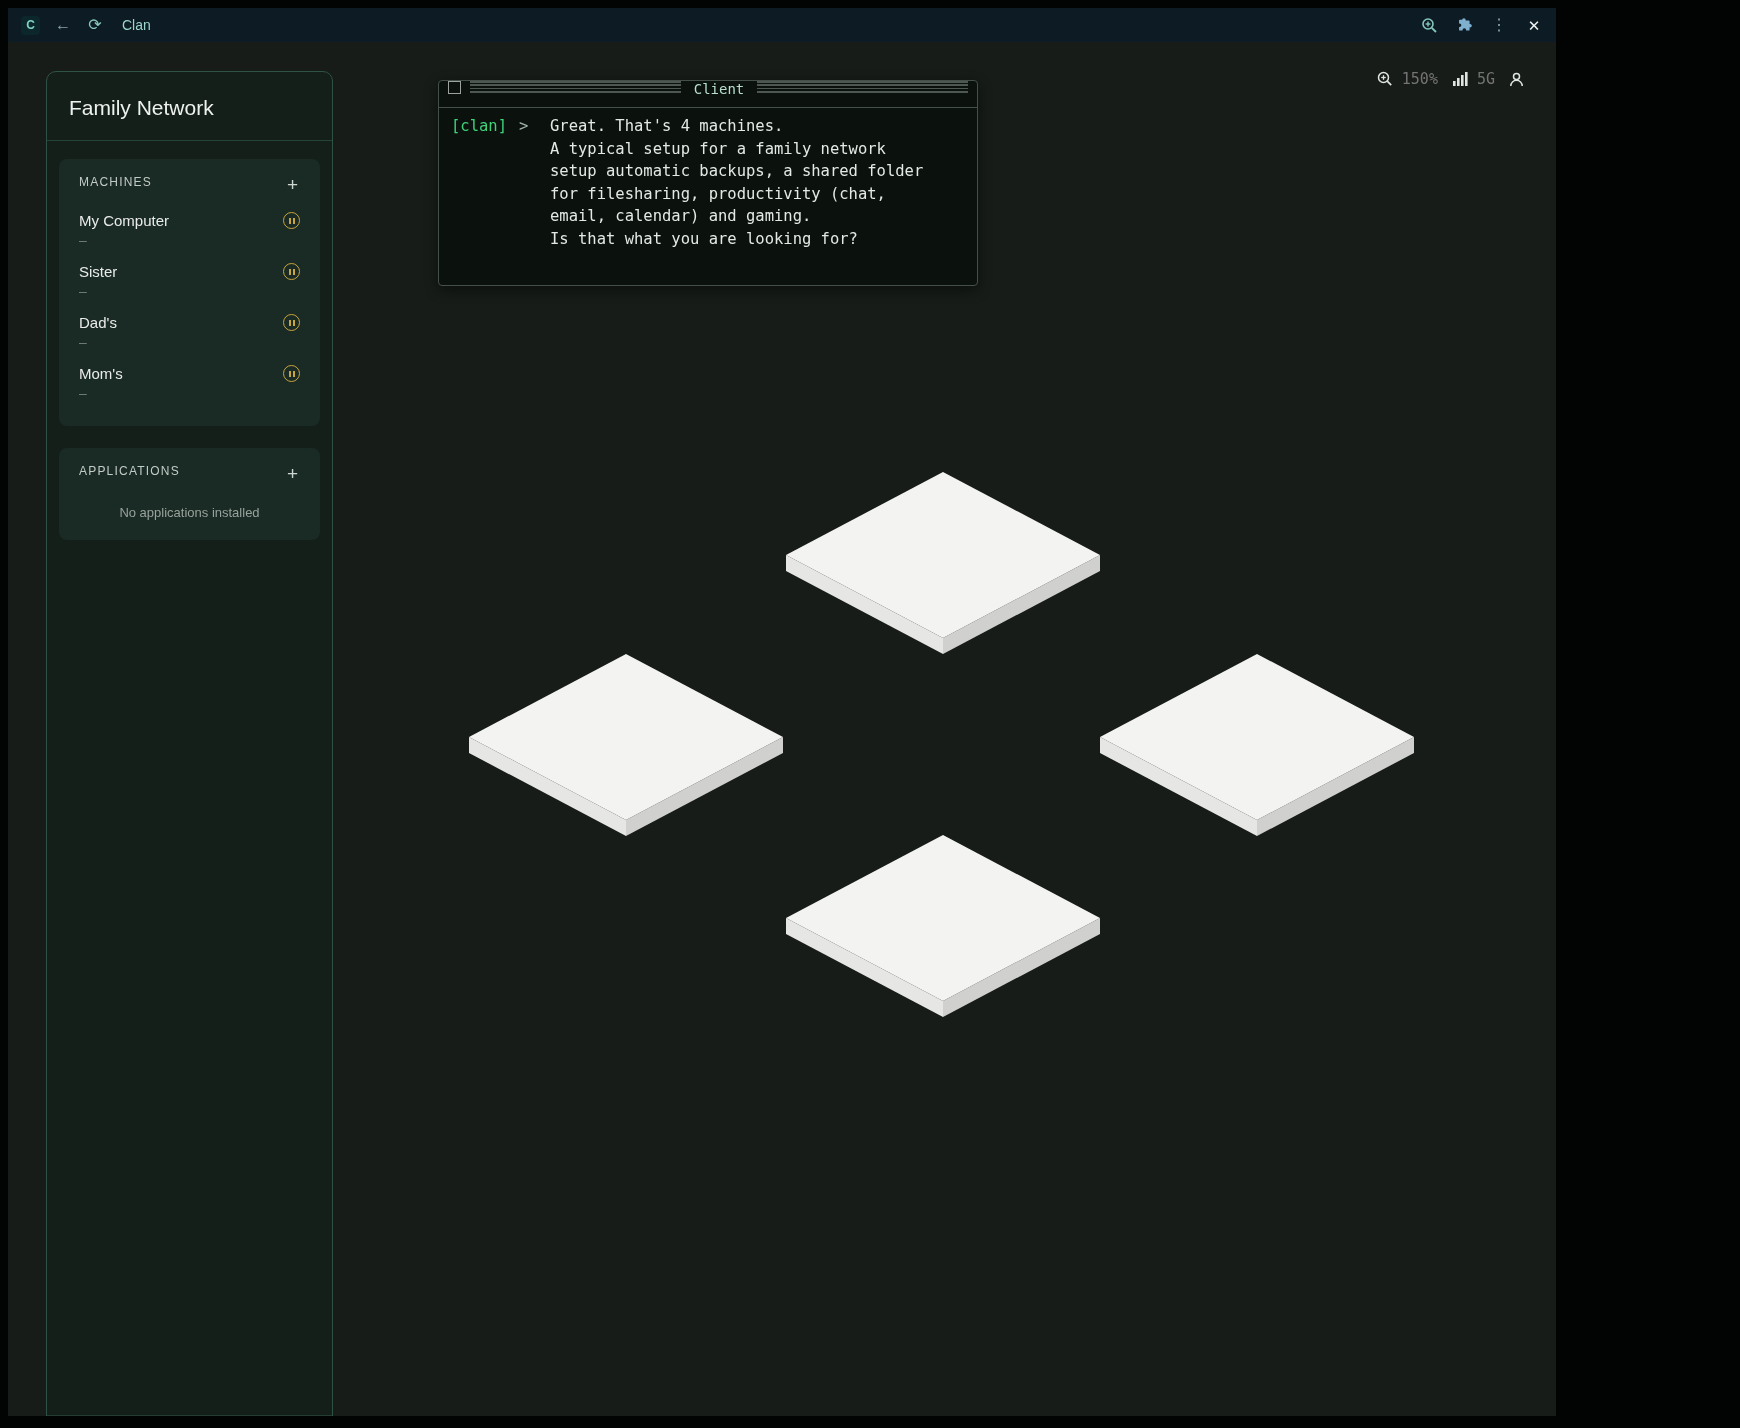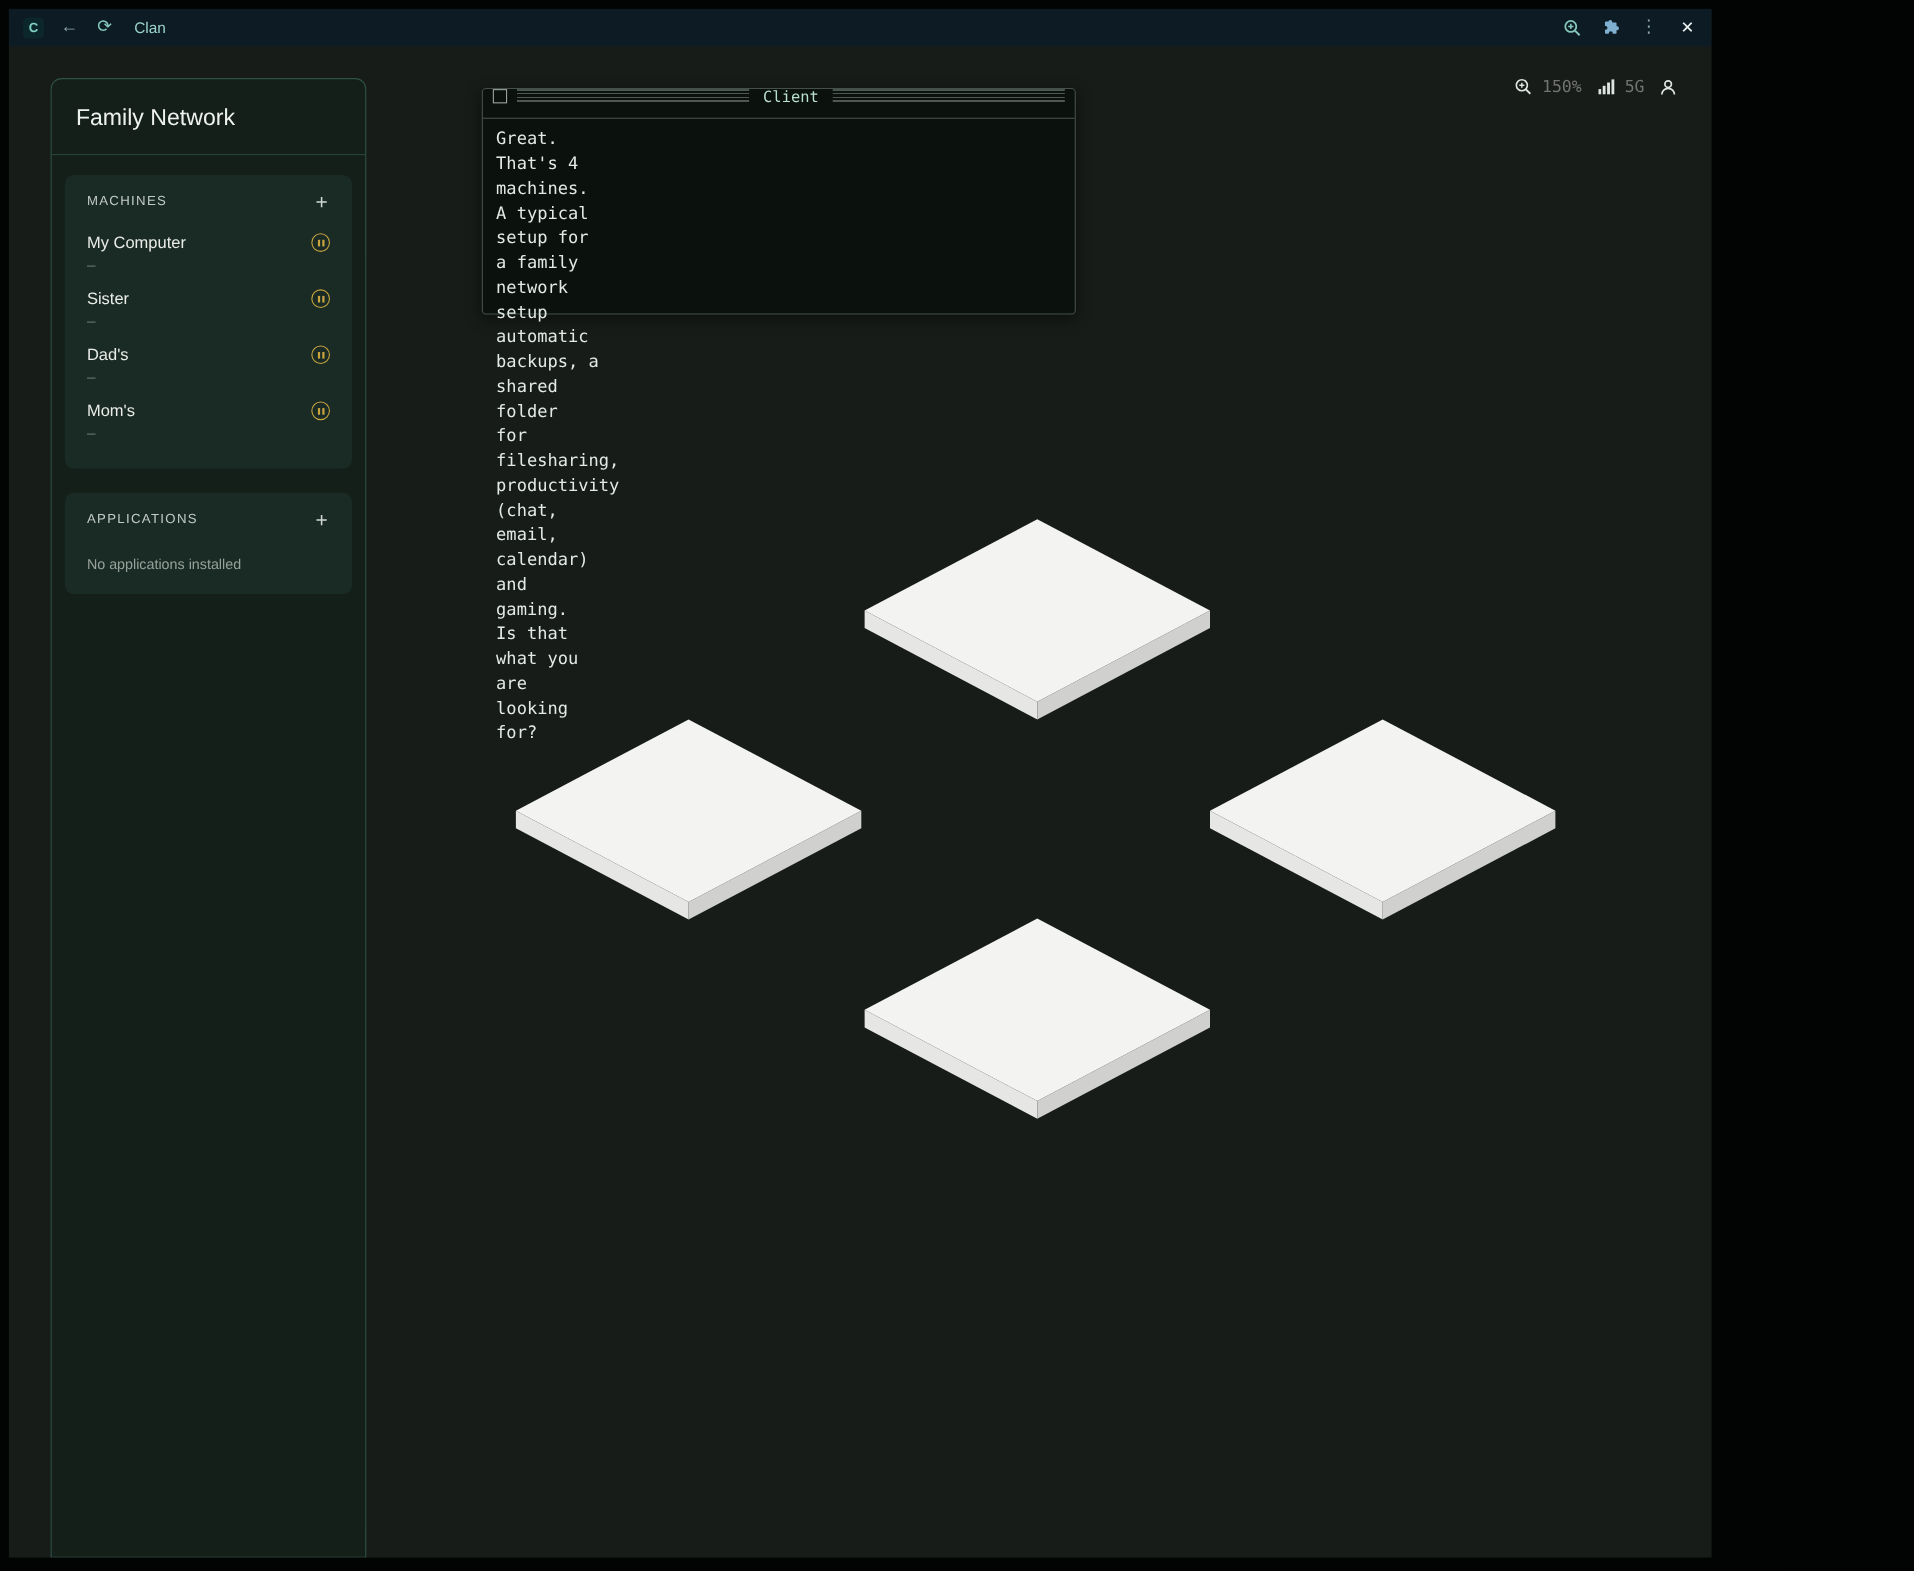--- a/index.html
+++ b/index.html
@@ -44,21 +44,21 @@
   .panel-label { color:#c2ccc6; font-size:12px; letter-spacing:1.2px; }
   .add-btn { color:#cdd6d0; font-size:19px; line-height:1; cursor:pointer;
              background:none; border:none; font-family:inherit; padding:0 2px; }
   .machine { margin-bottom:15px; }
   .machine-row { display:flex; align-items:center; justify-content:space-between; }
   .machine-name { color:#e9ece9; font-size:15px; }
   .status-dot { width:17px; height:17px; border:1.5px solid #c9a53f; border-radius:50%;
                 display:flex; align-items:center; justify-content:center; gap:2px; }
   .status-dot i { display:block; width:2px; height:6px; background:#c9a53f; }
   .machine-detail { color:#6e7973; font-size:14px; margin-top:3px; }
-  .empty-text { color:#98a29c; font-size:13px; padding:4px 0 10px 0; }
+  .empty-text { color:#98a29c; font-size:13px; text-align:center; padding:4px 0 10px 0; }
 
   .sb-footer { border-top:1px solid #243d35; padding:16px 22px; display:flex;
                align-items:center; justify-content:space-between; }
   .logo { width:46px; height:46px; background:#f4f5f4; border-radius:10px;
           display:flex; align-items:center; justify-content:center; }
   .ship-btn { background:#18211d; color:#eef2ef; border:1px solid #5a655f;
               border-radius:6px; font-size:15px; font-weight:600;
               padding:10px 18px; cursor:pointer; font-family:inherit; }
 
   
@@ -223,20 +223,24 @@
     </aside>
 
     <div class="client">
       <div class="client-titlebar">
         <span class="client-checkbox"></span>
         <span class="stripes"></span>
         <span class="client-title">Client</span>
         <span class="stripes"></span>
       </div>
       <div class="client-body">
+        <div class="prompt-cell">
+          <span class="prompt">[clan]</span>
+          <span class="caret">&gt;</span>
+        </div>
         <div class="term-lines">
           <div>Great. That's 4 machines.</div>
           <div>A typical setup for a family network</div>
           <div>setup automatic backups, a shared folder</div>
           <div>for filesharing, productivity (chat,</div>
           <div>email, calendar) and gaming.</div>
           <div>Is that what you are looking for?</div>
         </div>
       </div>
     </div>

